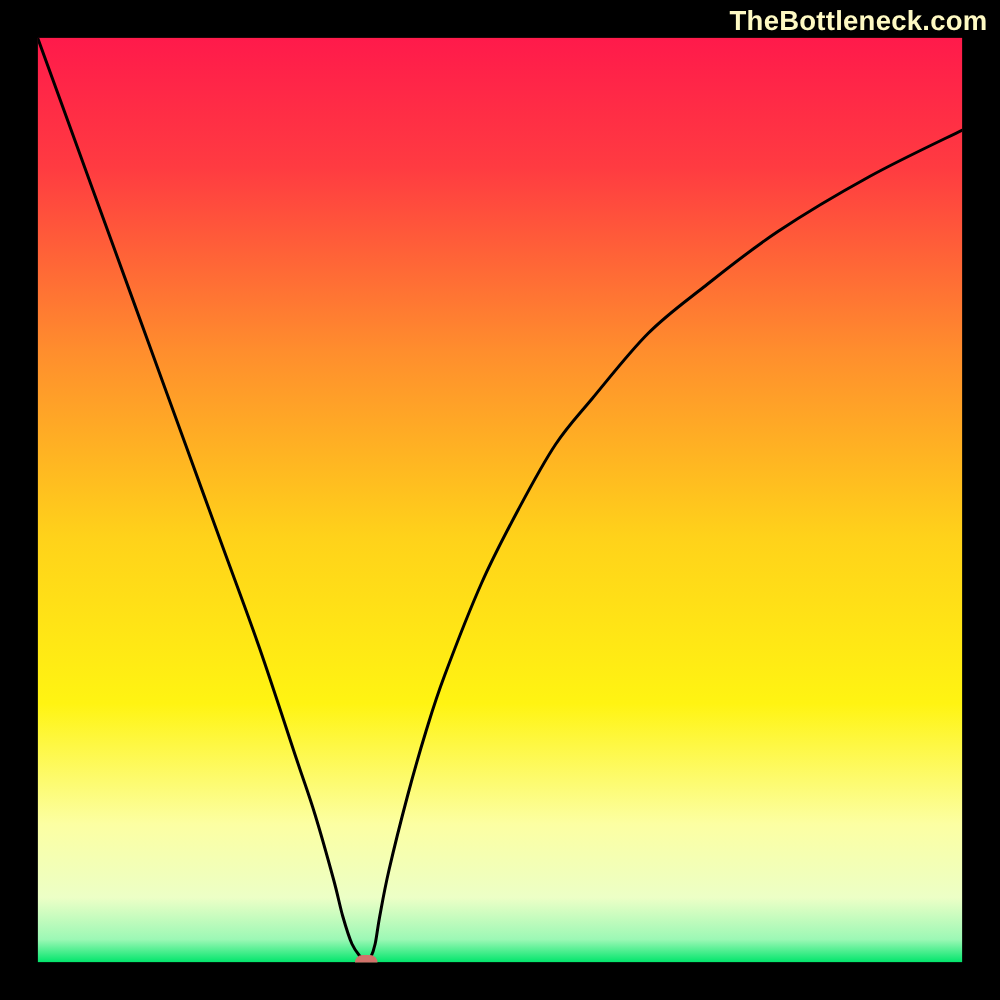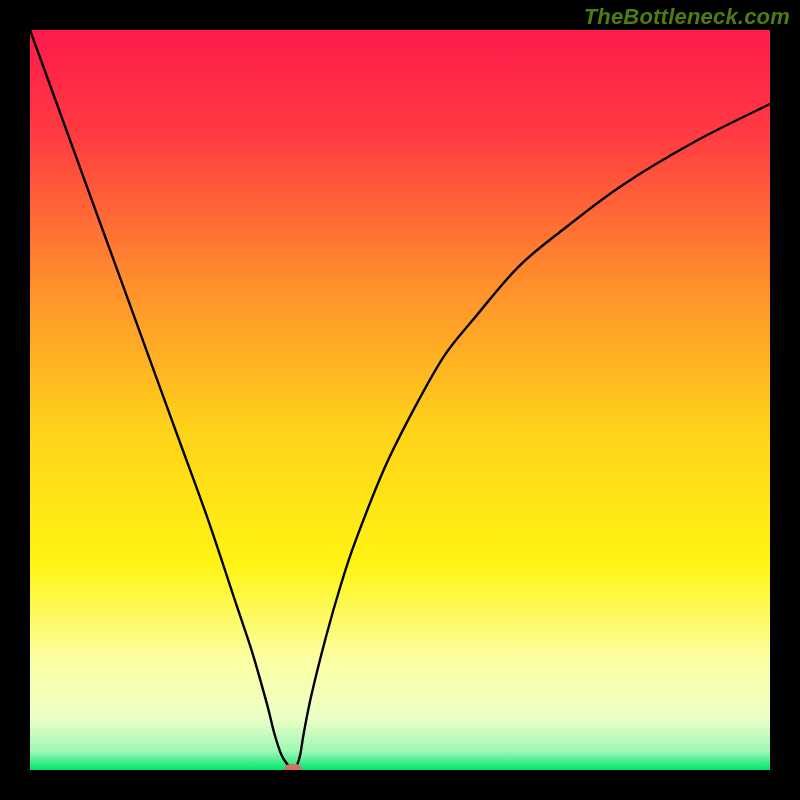--- a/index.html
+++ b/index.html
@@ -26,23 +26,22 @@
     height: 740px;
     overflow: hidden;
   }
   .watermark {
     position: absolute;
     top: 4px;
     right: 10px;
     font-family: Arial, Helvetica, sans-serif;
     font-size: 22px;
     font-weight: 600;
-    color: #4d7c0f;
+    color: #fef9c3;
     letter-spacing: 0.2px;
-    font-style: italic;
   }
   .marker {
     position: absolute;
     width: 18px;
     height: 12px;
     border-radius: 6px;
     transform: translate(-50%, -50%);
   }
   svg.curve {
     position: absolute;

